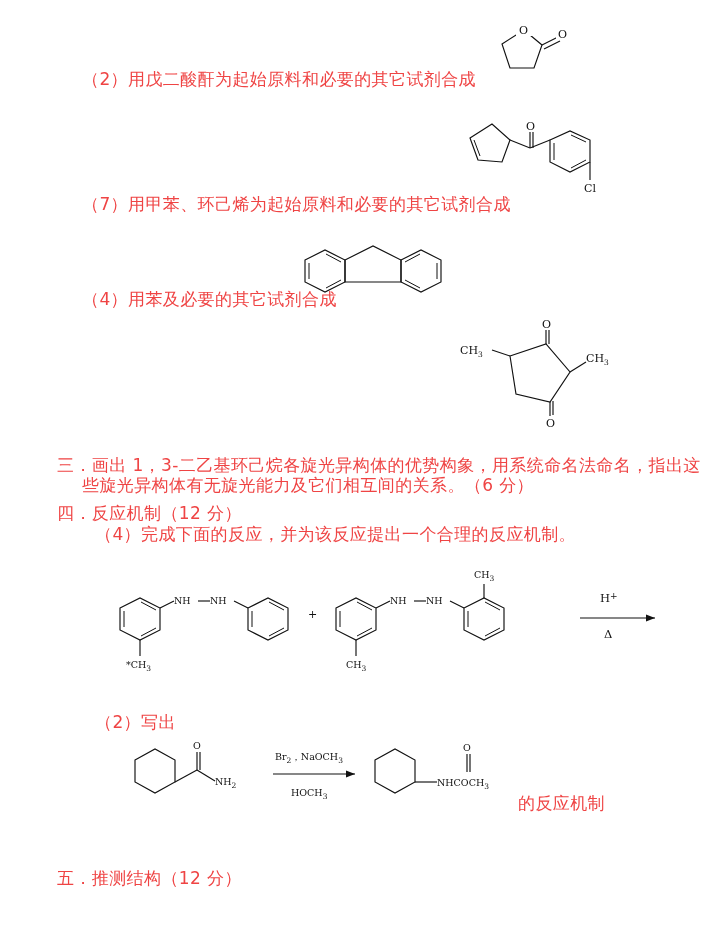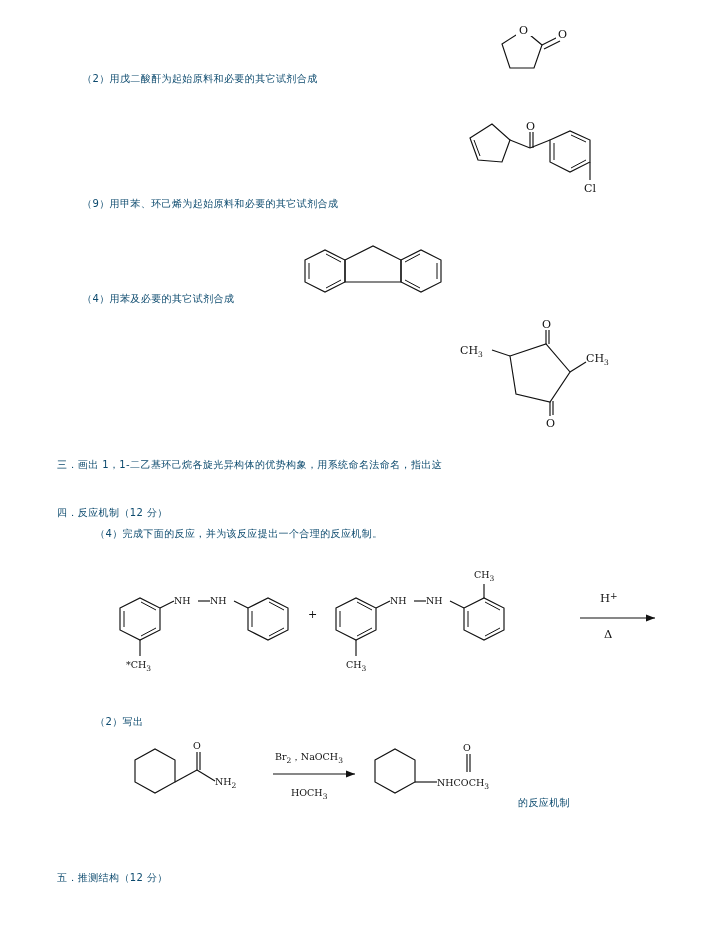--- a/index.html
+++ b/index.html
@@ -15,25 +15,25 @@
     color: #000;
     overflow: hidden;
   }
   .page {
     position: relative;
     width: 719px;
     height: 935px;
   }
   .txt {
     position: absolute;
-    font-size: 10px;
+    font-size: 17px;
     line-height: 20px;
     letter-spacing: 0.4px;
     white-space: nowrap;
-    color: #0c4a6e;
+    color: #ef4444;
   }
   .struct {
     position: absolute;
   }
   svg { display: block; overflow: visible; }
   .lbl {
     font-family: "DejaVu Serif", serif;
     font-size: 11px;
     fill: #111;
   }
@@ -104,21 +104,21 @@
       <line class="bond-thin" x1="88" y1="25" x2="88" y2="42"></line>
       <line class="bond-thin" x1="105" y1="17" x2="120" y2="24"></line>
       <line class="bond-thin" x1="120" y1="42" x2="105" y2="50"></line>
 
       <line class="bond" x1="124" y1="44" x2="124" y2="62"></line>
       <rect x="116" y="62" width="22" height="14" fill="#fff" stroke="none"></rect>
       <text class="lbl" x="118" y="74">Cl</text>
     </svg>
   </div>
 
-  <div class="txt" style="left:82px; top:194px;">（9）用甲苯、环己烯为起始原料和必要的其它试剂合成</div>
+  <div class="txt" style="left:82px; top:194px;">（7）用甲苯、环己烯为起始原料和必要的其它试剂合成</div>
 
   <div class="struct" style="left:297px; top:238px;">
     <svg width="160" height="62" viewBox="0 0 160 62">
 
       <polygon class="bond" points="8,22 28,12 48,22 48,44 28,54 8,44"></polygon>
       <line class="bond-thin" x1="12" y1="25" x2="12" y2="41"></line>
       <line class="bond-thin" x1="29" y1="16" x2="44" y2="24"></line>
       <line class="bond-thin" x1="44" y1="42" x2="29" y2="50"></line>
 
       <polygon class="bond" points="104,22 124,12 144,22 144,44 124,54 104,44"></polygon>
@@ -149,21 +149,22 @@
 
       <line class="bond" x1="52" y1="26" x2="34" y2="20"></line>
       <text class="lbl" x="2" y="24">CH<tspan class="sub" dy="3">3</tspan></text>
 
       <line class="bond" x1="112" y1="42" x2="128" y2="32"></line>
       <text class="lbl" x="128" y="32">CH<tspan class="sub" dy="3">3</tspan></text>
     </svg>
   </div>
 
 
-  <div class="txt" style="left:57px; top:455px;">三．画出 1，1-二乙基环己烷各旋光异构体的优势构象，用系统命名法命名，指出这</div>
+  <div class="txt" style="left:57px; top:455px;">三．画出 1，3-二乙基环己烷各旋光异构体的优势构象，用系统命名法命名，指出这</div>
+  <div class="txt" style="left:82px; top:475px;">些旋光异构体有无旋光能力及它们相互间的关系。（6 分）</div>
 
   <div class="txt" style="left:57px; top:503px;">四．反应机制（12 分）</div>
   <div class="txt" style="left:95px; top:524px;">（4）完成下面的反应，并为该反应提出一个合理的反应机制。</div>
 
   <div class="struct" style="left:110px; top:560px;">
     <svg width="560" height="125" viewBox="0 0 560 125">
 
       <polygon class="bond" points="10,48 30,38 50,48 50,70 30,80 10,70"></polygon>
       <line class="bond-thin" x1="14" y1="51" x2="14" y2="67"></line>
       <line class="bond-thin" x1="31" y1="42" x2="46" y2="50"></line>

